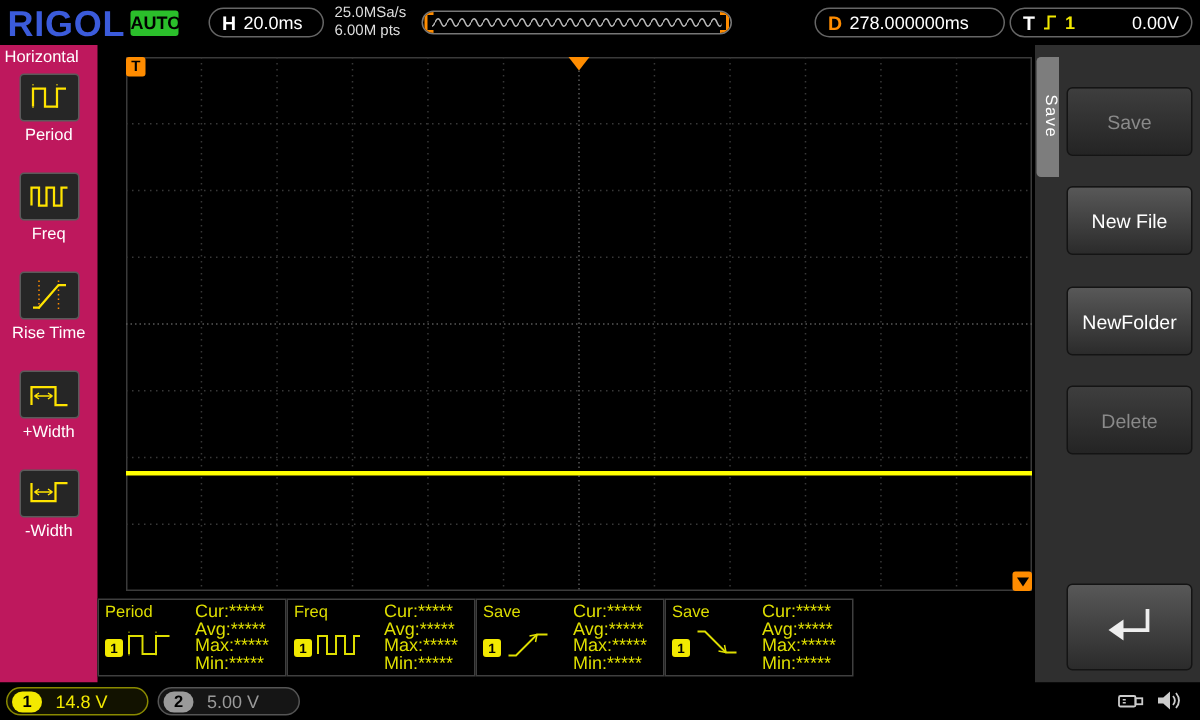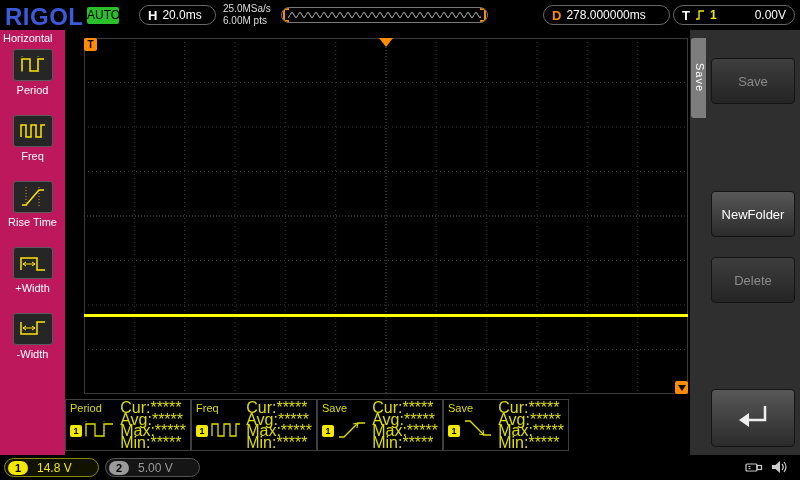--- a/index.html
+++ b/index.html
@@ -5,21 +5,21 @@
   * { margin:0; padding:0; box-sizing:border-box; }
   html,body { width:800px; height:480px; background:#000; overflow:hidden;
               font-family:"Liberation Sans", sans-serif; }
   .abs { position:absolute; }
 
   
   #topbar { left:0; top:0; width:800px; height:30px; background:#000; }
   .logo { position:absolute; left:5px; top:3px; font-size:24px; font-weight:800;
           letter-spacing:0.5px; color:var(--logo-blue,#3b5bdb); }
   .auto-badge { position:absolute; left:87px; top:7px; width:32px; height:17px;
-          background:var(--auto-green,#2bbf2b); color:#000; font-size:12px; font-weight:normal;
+          background:var(--auto-green,#2bbf2b); color:#000; font-size:12px; font-weight:bold;
           text-align:center; line-height:17px; border-radius:2px; }
   .pill { position:absolute; height:20px; border:1px solid #666; border-radius:10px;
           background:#000; display:flex; align-items:center; gap:5px; padding:0 8px;
           color:#fff; font-size:12px; white-space:nowrap; }
   .plabel { font-weight:bold; font-size:13px; }
   .d-pill .plabel { color:var(--accent,#ff8c00); }
   .trig-src { color:var(--ch1,#f2e900); font-weight:bold; }
   .t-pill .tval { margin-left:auto;text-align:center; }
   .sample-info { position:absolute; left:223px; top:3px; font-size:10px; color:#ddd;
           line-height:12px; }
@@ -54,21 +54,21 @@
   
   #meas-bar { left:65px; top:399px; display:flex; }
   .meas-panel { width:126px; height:52px; border:1px solid #3f3f3f; background:#000;
           display:flex; padding:2px 4px; color:var(--meas-yellow,#dede00); }
   .mp-left { width:58px; }
   .mp-name { font-size:11px; }
   .mp-iconrow { display:flex; align-items:center; gap:3px; margin-top:4px; }
   .mp-ch { width:12px; height:12px; background:var(--ch1,#f2e900); color:#000;
           border-radius:2px; font-size:9px; font-weight:bold; display:inline-flex;
           align-items:center; justify-content:center; }
-  .mp-vals { font-size:16px; line-height:11.5px; margin-left:2px; }
+  .mp-vals { font-size:12px; line-height:11.5px; margin-left:2px; }
 
   
   #menu { left:690px; top:30px; width:110px; height:425px; background:#2f2f2f; }
   .menu-tab { position:absolute; left:1px; top:8px; width:15px; height:80px;
           background:#7d7d7d; color:#fff; font-size:11px; writing-mode:vertical-rl;
           text-align:center; border-radius:3px 0 0 3px; letter-spacing:1px; }
   .menu-btn { position:absolute; left:21px; width:84px; height:46px;
           background:linear-gradient(180deg,#585858,#2b2b2b); border:1px solid #141414;
           border-radius:4px; color:#fff; font-size:13px; font-family:inherit;
           display:flex; align-items:center; justify-content:center; cursor:pointer; }
@@ -287,20 +287,21 @@
       <div>Max:*****</div>
       <div>Min:*****</div>
     </div>
   </div>
 </div>
 
 <div class="abs" id="menu">
   <div class="menu-tab">Save</div>
 
   <button class="menu-btn" style="top:28px" data-enabled="false">Save</button>
+  <button class="menu-btn" style="top:94px" data-enabled="true">New File</button>
   <button class="menu-btn" style="top:161px" data-enabled="true">NewFolder</button>
   <button class="menu-btn" style="top:227px" data-enabled="false">Delete</button>
 
   <button class="menu-btn" style="top:359px; height:58px">
     <span>
       <svg width="44" height="34" viewBox="0 0 44 34">
         <path d="M34 6 V20 H16" fill="none" stroke="#eee" stroke-width="2.5"></path>
         <path d="M18 13 L8 20 L18 27 Z" fill="#eee"></path>
       </svg>
     </span>

